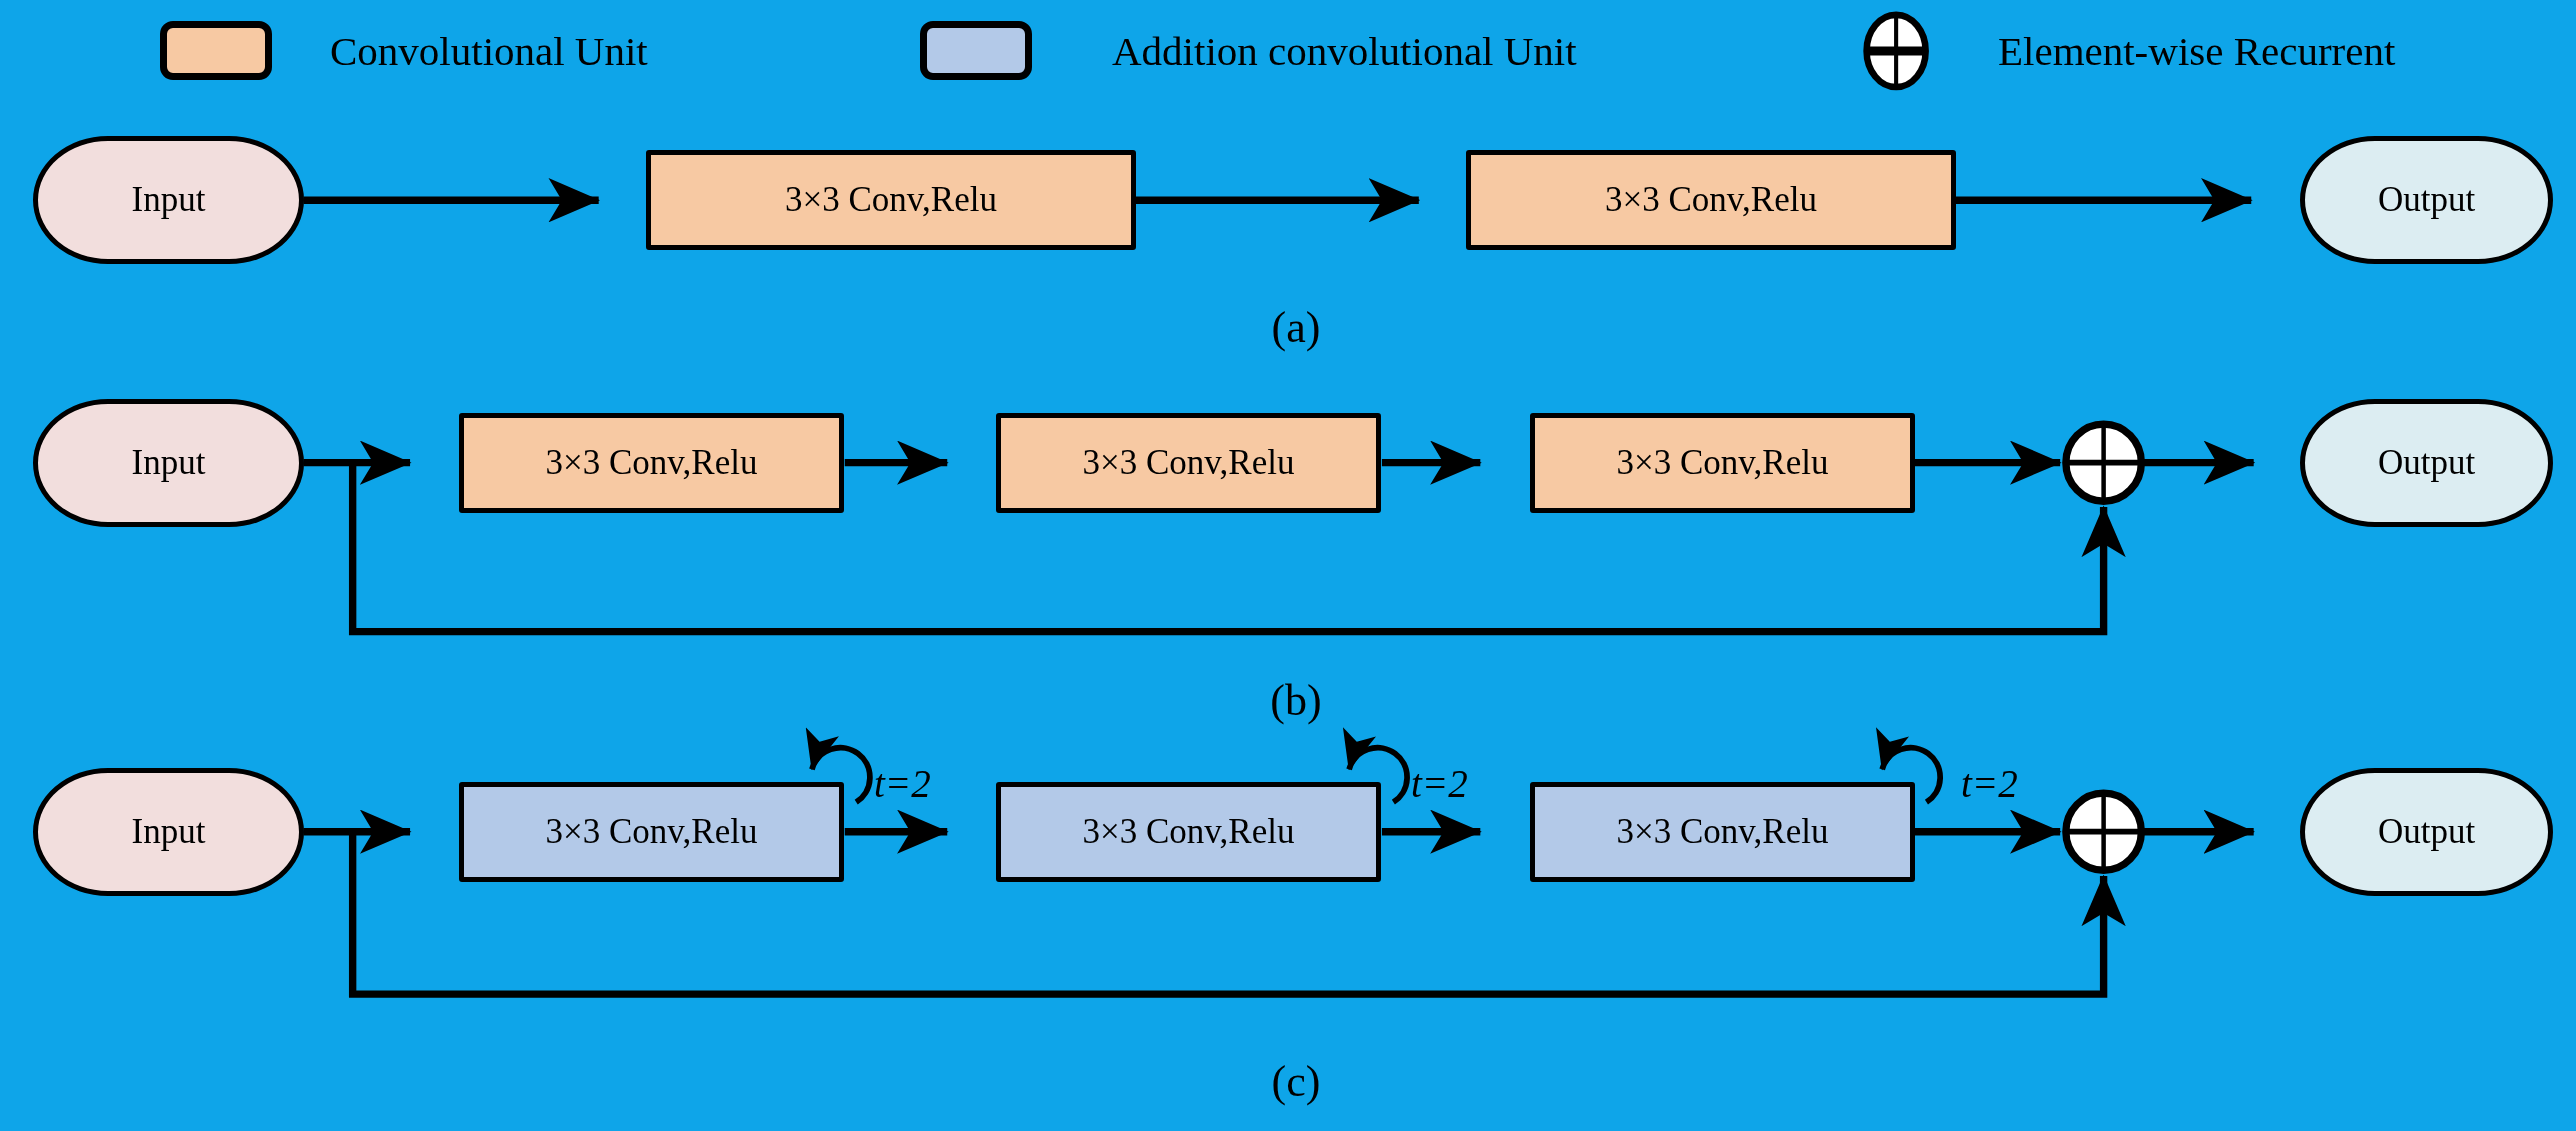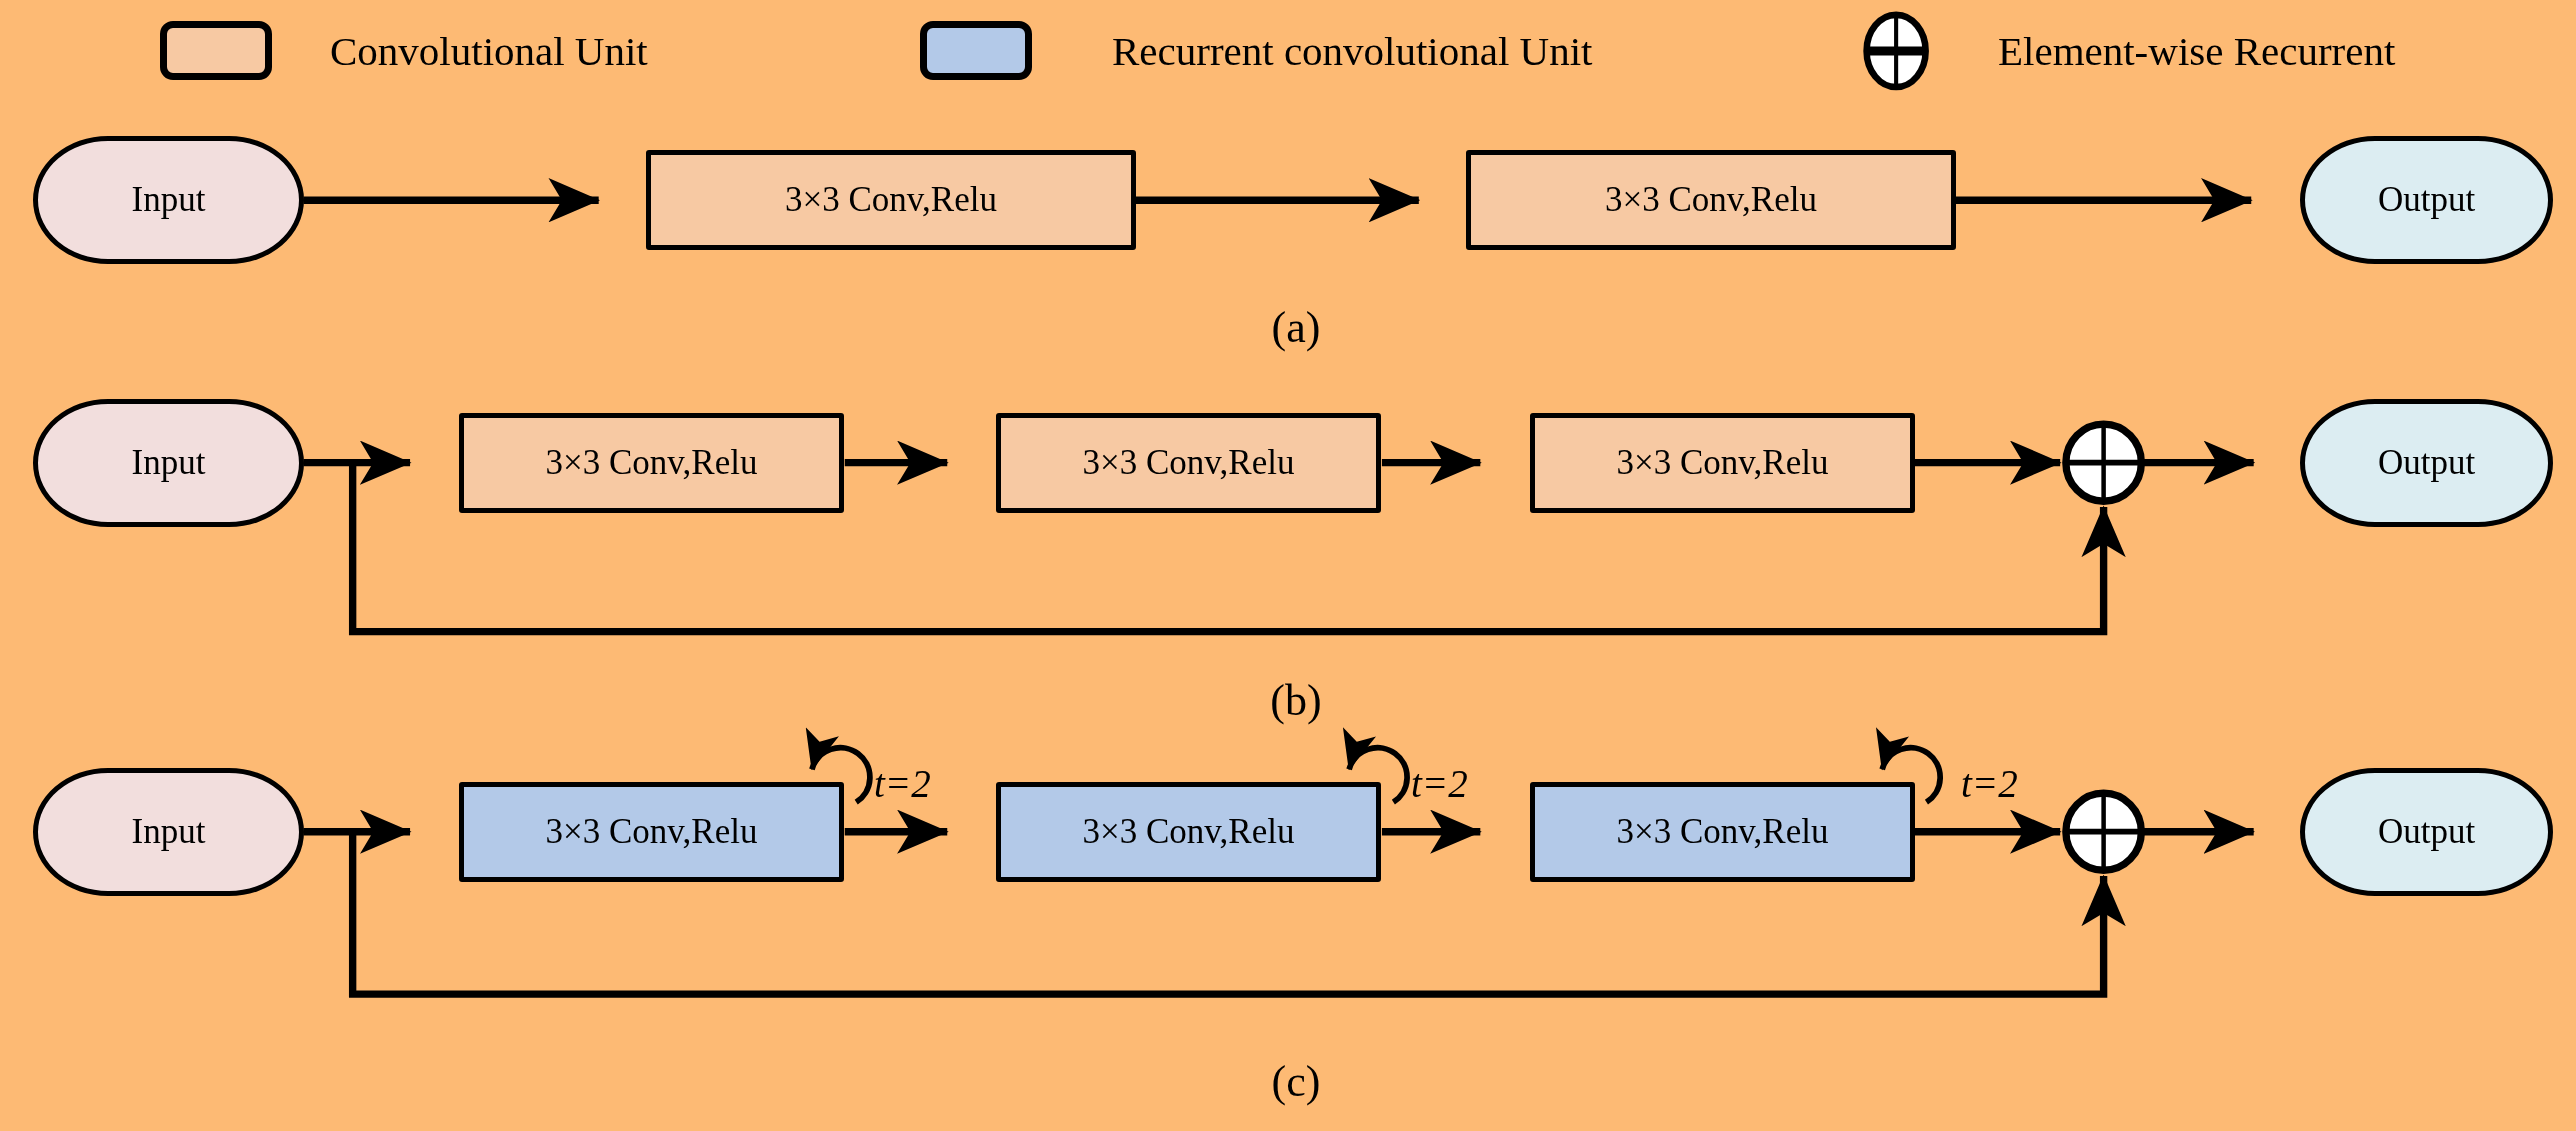--- a/index.html
+++ b/index.html
@@ -1,19 +1,19 @@
 <!DOCTYPE html>
 <html style="font-size:13px"><head>
 <meta charset="utf-8">
 <style>
   html,body{margin:0;padding:0;background:#ffffff;}
   #canvas{
     position:relative;
     width:2576px;height:1132px;
-    background:#fdba74;
+    background:#0ea5e9;
     font-family:"Liberation Serif","DejaVu Serif",serif;
     color:#000;
     overflow:hidden;
   }
   svg.layer{position:absolute;left:0;top:0;pointer-events:none;}
   .node{
     position:absolute;
     display:flex;align-items:center;justify-content:center;
     border:5.7px solid #000;
     box-sizing:border-box;
@@ -102,21 +102,21 @@
       <line x1="2335" y1="1014" x2="2512" y2="1014" marker-end="url(#ah)"></line>
       <line x1="2612" y1="1014" x2="2748" y2="1014" marker-end="url(#ah)"></line>
       <path d="M430,1014 L430,1212 L2565,1212 L2565,1068" marker-end="url(#ah)" stroke-linejoin="miter"></path>
     </g>
   </svg>
 
   <div class="legend-swatch" style="left:160px;top:20.5px;background:#f7c9a3;"></div>
   <div class="legend-label" style="left:330px;top:27px;">Convolutional Unit</div>
 
   <div class="legend-swatch" style="left:920px;top:20.5px;background:#b3c9e8;"></div>
-  <div class="legend-label" style="left:1112px;top:27px;">Recurrent convolutional Unit</div>
+  <div class="legend-label" style="left:1112px;top:27px;">Addition convolutional Unit</div>
 
   <div class="legend-label" style="left:1998px;top:27px;">Element-wise Recurrent</div>
 
   <div class="node stadium input-node" style="left:33px;top:136px;width:271px;height:128px;">Input</div>
   <div class="node unitbox conv-unit" style="left:646px;top:150px;width:490px;height:100px;">3×3 Conv,Relu</div>
   <div class="node unitbox conv-unit" style="left:1466px;top:150px;width:490px;height:100px;">3×3 Conv,Relu</div>
   <div class="node stadium output-node" style="left:2300px;top:136px;width:253px;height:128px;">Output</div>
   <div class="caption" style="left:1206px;top:302px;">(a)</div>
 
   <div class="node stadium input-node" style="left:33px;top:399px;width:271px;height:128px;">Input</div>

